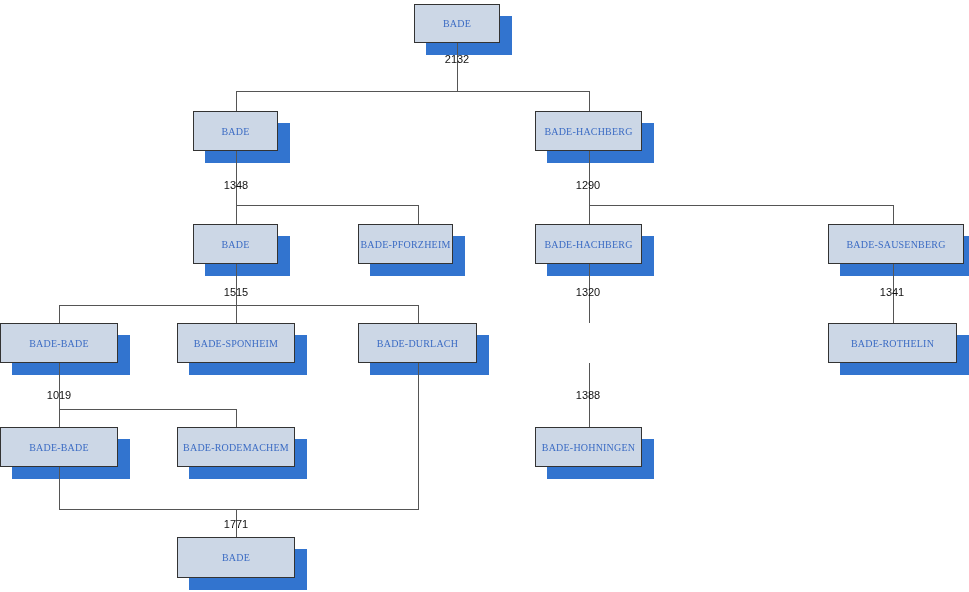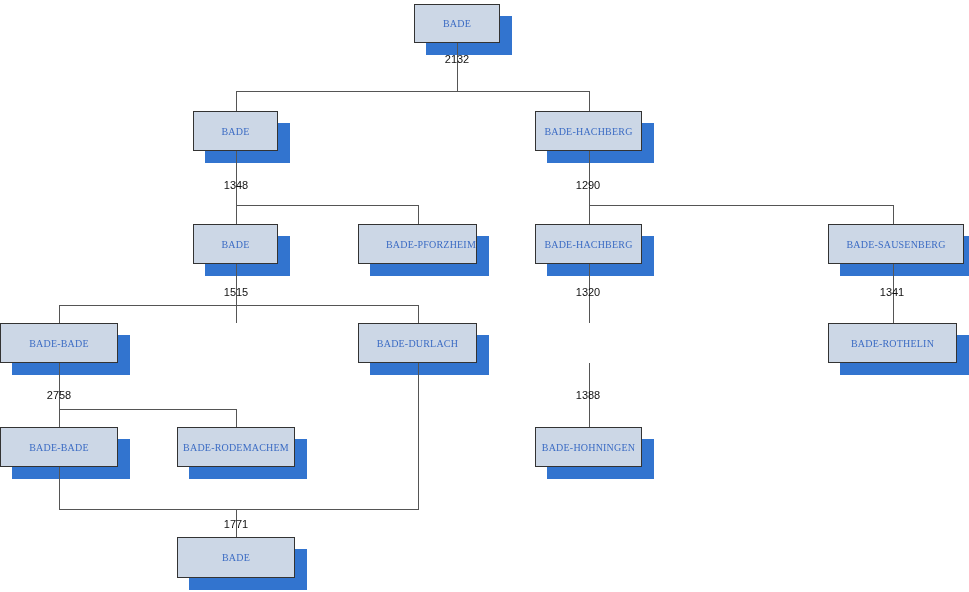--- a/index.html
+++ b/index.html
@@ -58,31 +58,34 @@
     </div>
     <div class="node" style="left: 193px; top: 111px; width: 85px; height: 40px;">
       <span class="node-label">BADE</span>
     </div>
     <div class="node" style="left: 535px; top: 111px; width: 107px; height: 40px;">
       <span class="node-label">BADE-HACHBERG</span>
     </div>
     <div class="node" style="left: 193px; top: 224px; width: 85px; height: 40px;">
       <span class="node-label">BADE</span>
     </div>
-    <div class="node" style="left: 358px; top: 224px; width: 119px; height: 40px; justify-content: flex-end;">
+    <div class="node" style="left: 358px; top: 224px; width: 95px; height: 40px;">
       <span class="node-label">BADE-PFORZHEIM</span>
     </div>
     <div class="node" style="left: 535px; top: 224px; width: 107px; height: 40px;">
       <span class="node-label">BADE-HACHBERG</span>
     </div>
     <div class="node" style="left: 828px; top: 224px; width: 136px; height: 40px;">
       <span class="node-label">BADE-SAUSENBERG</span>
     </div>
     <div class="node" style="left: 0px; top: 323px; width: 118px; height: 40px;">
       <span class="node-label">BADE-BADE</span>
+    </div>
+    <div class="node" style="left: 177px; top: 323px; width: 118px; height: 40px;">
+      <span class="node-label">BADE-SPONHEIM</span>
     </div>
     <div class="node" style="left: 358px; top: 323px; width: 119px; height: 40px;">
       <span class="node-label">BADE-DURLACH</span>
     </div>
     <div class="node" style="left: 828px; top: 323px; width: 129px; height: 40px;">
       <span class="node-label">BADE-ROTHELIN</span>
     </div>
     <div class="node" style="left: 0px; top: 427px; width: 118px; height: 40px;">
       <span class="node-label">BADE-BADE</span>
     </div>
@@ -117,21 +120,21 @@
     <div class="line" style="left: 418px; top: 305px; width: 1px; height: 18px;"></div>
     <div class="year" style="left: 236px; top: 286px;">1515</div>
     <div class="line" style="left: 589px; top: 264px; width: 1px; height: 59px;"></div>
     <div class="year" style="left: 588px; top: 286px;">1320</div>
     <div class="line" style="left: 893px; top: 264px; width: 1px; height: 59px;"></div>
     <div class="year" style="left: 892px; top: 286px;">1341</div>
     <div class="line" style="left: 59px; top: 363px; width: 1px; height: 46px;"></div>
     <div class="line" style="left: 59px; top: 409px; width: 178px; height: 1px;"></div>
     <div class="line" style="left: 59px; top: 409px; width: 1px; height: 18px;"></div>
     <div class="line" style="left: 236px; top: 409px; width: 1px; height: 18px;"></div>
-    <div class="year" style="left: 59px; top: 389px;">2758</div>
+    <div class="year" style="left: 59px; top: 389px;">1019</div>
     <div class="line" style="left: 589px; top: 363px; width: 1px; height: 64px;"></div>
     <div class="year" style="left: 588px; top: 389px;">1388</div>
     <div class="line" style="left: 59px; top: 467px; width: 1px; height: 42px;"></div>
     <div class="line" style="left: 418px; top: 363px; width: 1px; height: 146px;"></div>
     <div class="line" style="left: 59px; top: 509px; width: 360px; height: 1px;"></div>
     <div class="line" style="left: 236px; top: 509px; width: 1px; height: 28px;"></div>
     <div class="year" style="left: 236px; top: 518px;">1771</div>
   </div>
 
 </body></html>

